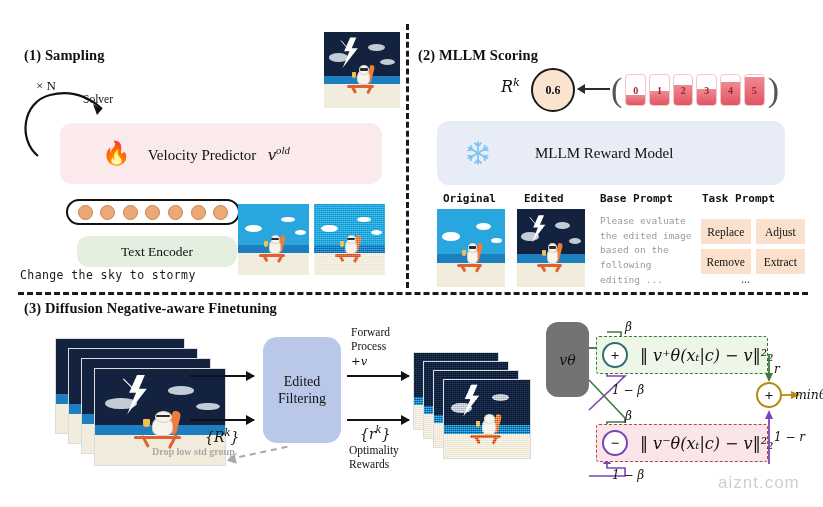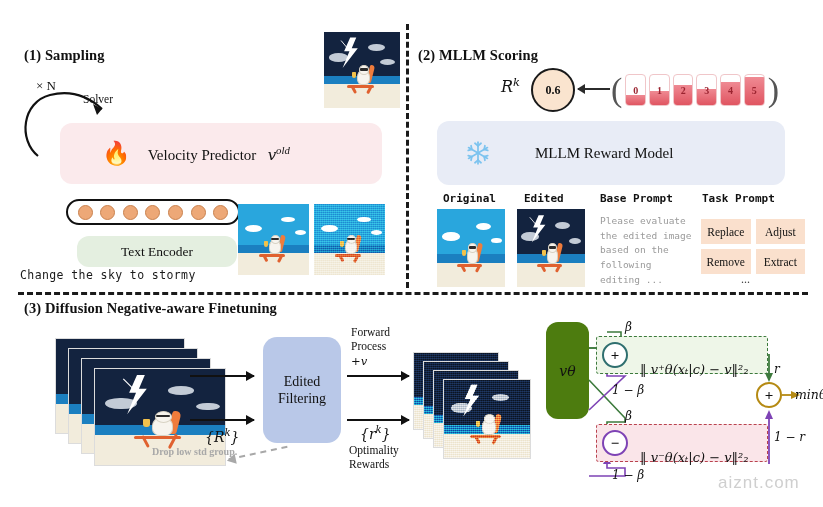--- a/index.html
+++ b/index.html
@@ -260,42 +260,42 @@
     content:""; position:absolute; left:-2px; top:-5px;
     border-top:5px solid transparent; border-bottom:5px solid transparent;
     border-right:9px solid #a8a8a8;
   }
 
   .vbox {
     position:absolute; border-radius:12px;
     display:flex; align-items:center; justify-content:center;
     font-family:"DejaVu Serif", serif; font-style:italic; font-size:14px; color:#111;
   }
-  #v-theta { left:546px; top:322px; width:43px; height:97px; background:#4d7c0f; }
+  #v-theta { left:546px; top:322px; width:43px; height:75px; background:#737373; }
   #v-old   { left:546px; top:405px; width:43px; height:75px; background:#f5b9c3; }
 
   .dash-box {
     position:absolute; border-radius:3px;
   }
   #pos-box { left:596px; top:336px; width:172px; height:38px;
              border:1.6px dashed #3c7a3c; background:#eef6e8; }
   #neg-box { left:596px; top:424px; width:172px; height:38px;
              border:1.6px dashed #b9424e; background:#fae5e9; }
 
   .op-circle {
     position:absolute; width:26px; height:26px; border-radius:50%;
     background:#ffffff; display:flex; align-items:center; justify-content:center;
     font-size:15px; font-weight:bold; line-height:1;
   }
   #op-plus  { left:602px; top:342px; border:2px solid #2f6f6f; color:#111; }
   #op-minus { left:602px; top:430px; border:2px solid #7e43b5; color:#111; }
 
   .formula {
     position:absolute; font-family:"DejaVu Serif", serif;
-    font-size:13px; color:#111; white-space:nowrap; font-style:italic;margin-top:16px;
+    font-size:16px; color:#111; white-space:nowrap; font-style:italic;
   }
   #f-pos { left:640px; top:346px; }
   #f-neg { left:640px; top:434px; }
 
   #sum-circle {
     position:absolute; left:756px; top:382px; width:26px; height:26px;
     border-radius:50%; background:#ffffff; border:2px solid #b58a13;
     display:flex; align-items:center; justify-content:center;
     font-size:15px; font-weight:bold; color:#111; line-height:1;
   }

